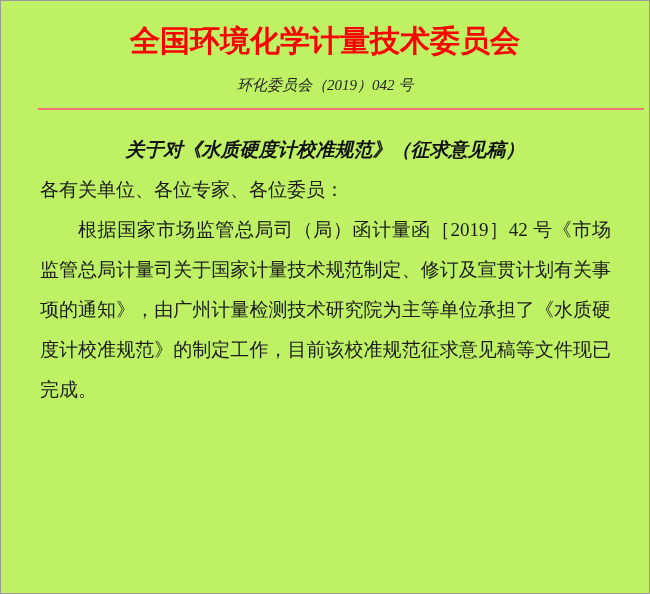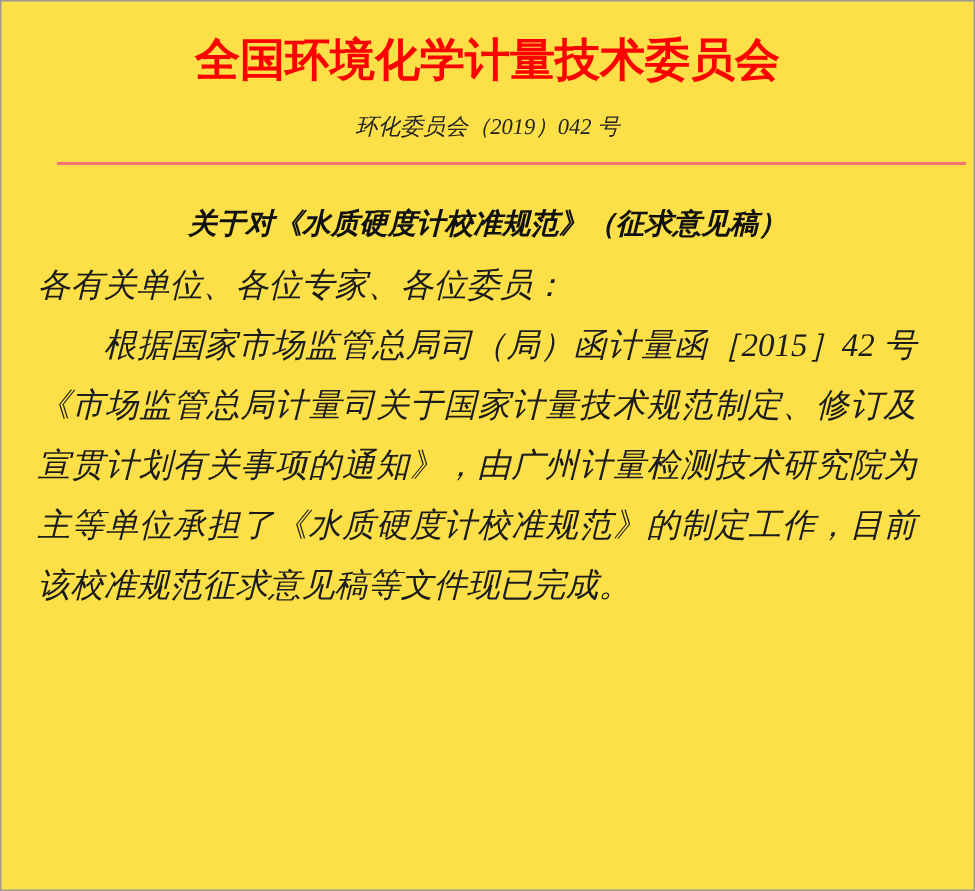--- a/index.html
+++ b/index.html
@@ -5,21 +5,21 @@
   html, body {
     margin: 0;
     padding: 0;
     background: #ffffff;
   }
   .page {
     position: relative;
     width: 650px;
     height: 594px;
     box-sizing: border-box;
-    background: #fde047;
+    background: #bef264;
     border: 1px solid #999999;
     padding-top: 22px;
     overflow: hidden;
     font-family: "Liberation Serif", serif;
   }
   .org-name {
     text-align: center;
     font-family: "Liberation Sans", sans-serif;
     font-weight: bold;
     font-size: 30px;
@@ -48,27 +48,26 @@
     font-weight: bold;
     font-size: 19px;
     line-height: 40px;
     color: #111111;
     font-style: italic;
   }
   .doc-title .title-line {
     display: block;
   }
   .body-text {
-    padding: 0 38px 0 24px;
-    font-size: 22px;
+    padding: 0 38px 0 39px;
+    font-size: 19px;
     line-height: 40px;
     color: #1c1c1c;
     text-align: justify;
     text-justify: inter-character;
-    font-style: italic;
   }
   .body-text p {
     margin: 0;
   }
   .salutation {
     text-indent: 0;
   }
   .paragraph {
     text-indent: 2em;
   }
@@ -83,16 +82,16 @@
   <div class="doc-number">环化委员会（2019）042 号</div>
 
   <div class="red-divider"></div>
 
   <div class="doc-title">
     <span class="title-line">关于对《水质硬度计校准规范》（征求意见稿）</span>
   </div>
 
   <div class="body-text">
     <p class="salutation">各有关单位、各位专家、各位委员：</p>
-    <p class="paragraph">根据国家市场监管总局司（局）函计量函［2015］42 号《市场监管总局计量司关于国家计量技术规范制定、修订及宣贯计划有关事项的通知》，由广州计量检测技术研究院为主等单位承担了《水质硬度计校准规范》的制定工作，目前该校准规范征求意见稿等文件现已完成。</p>
+    <p class="paragraph">根据国家市场监管总局司（局）函计量函［2019］42 号《市场监管总局计量司关于国家计量技术规范制定、修订及宣贯计划有关事项的通知》，由广州计量检测技术研究院为主等单位承担了《水质硬度计校准规范》的制定工作，目前该校准规范征求意见稿等文件现已完成。</p>
   </div>
 
 </div>
 
 </body></html>

